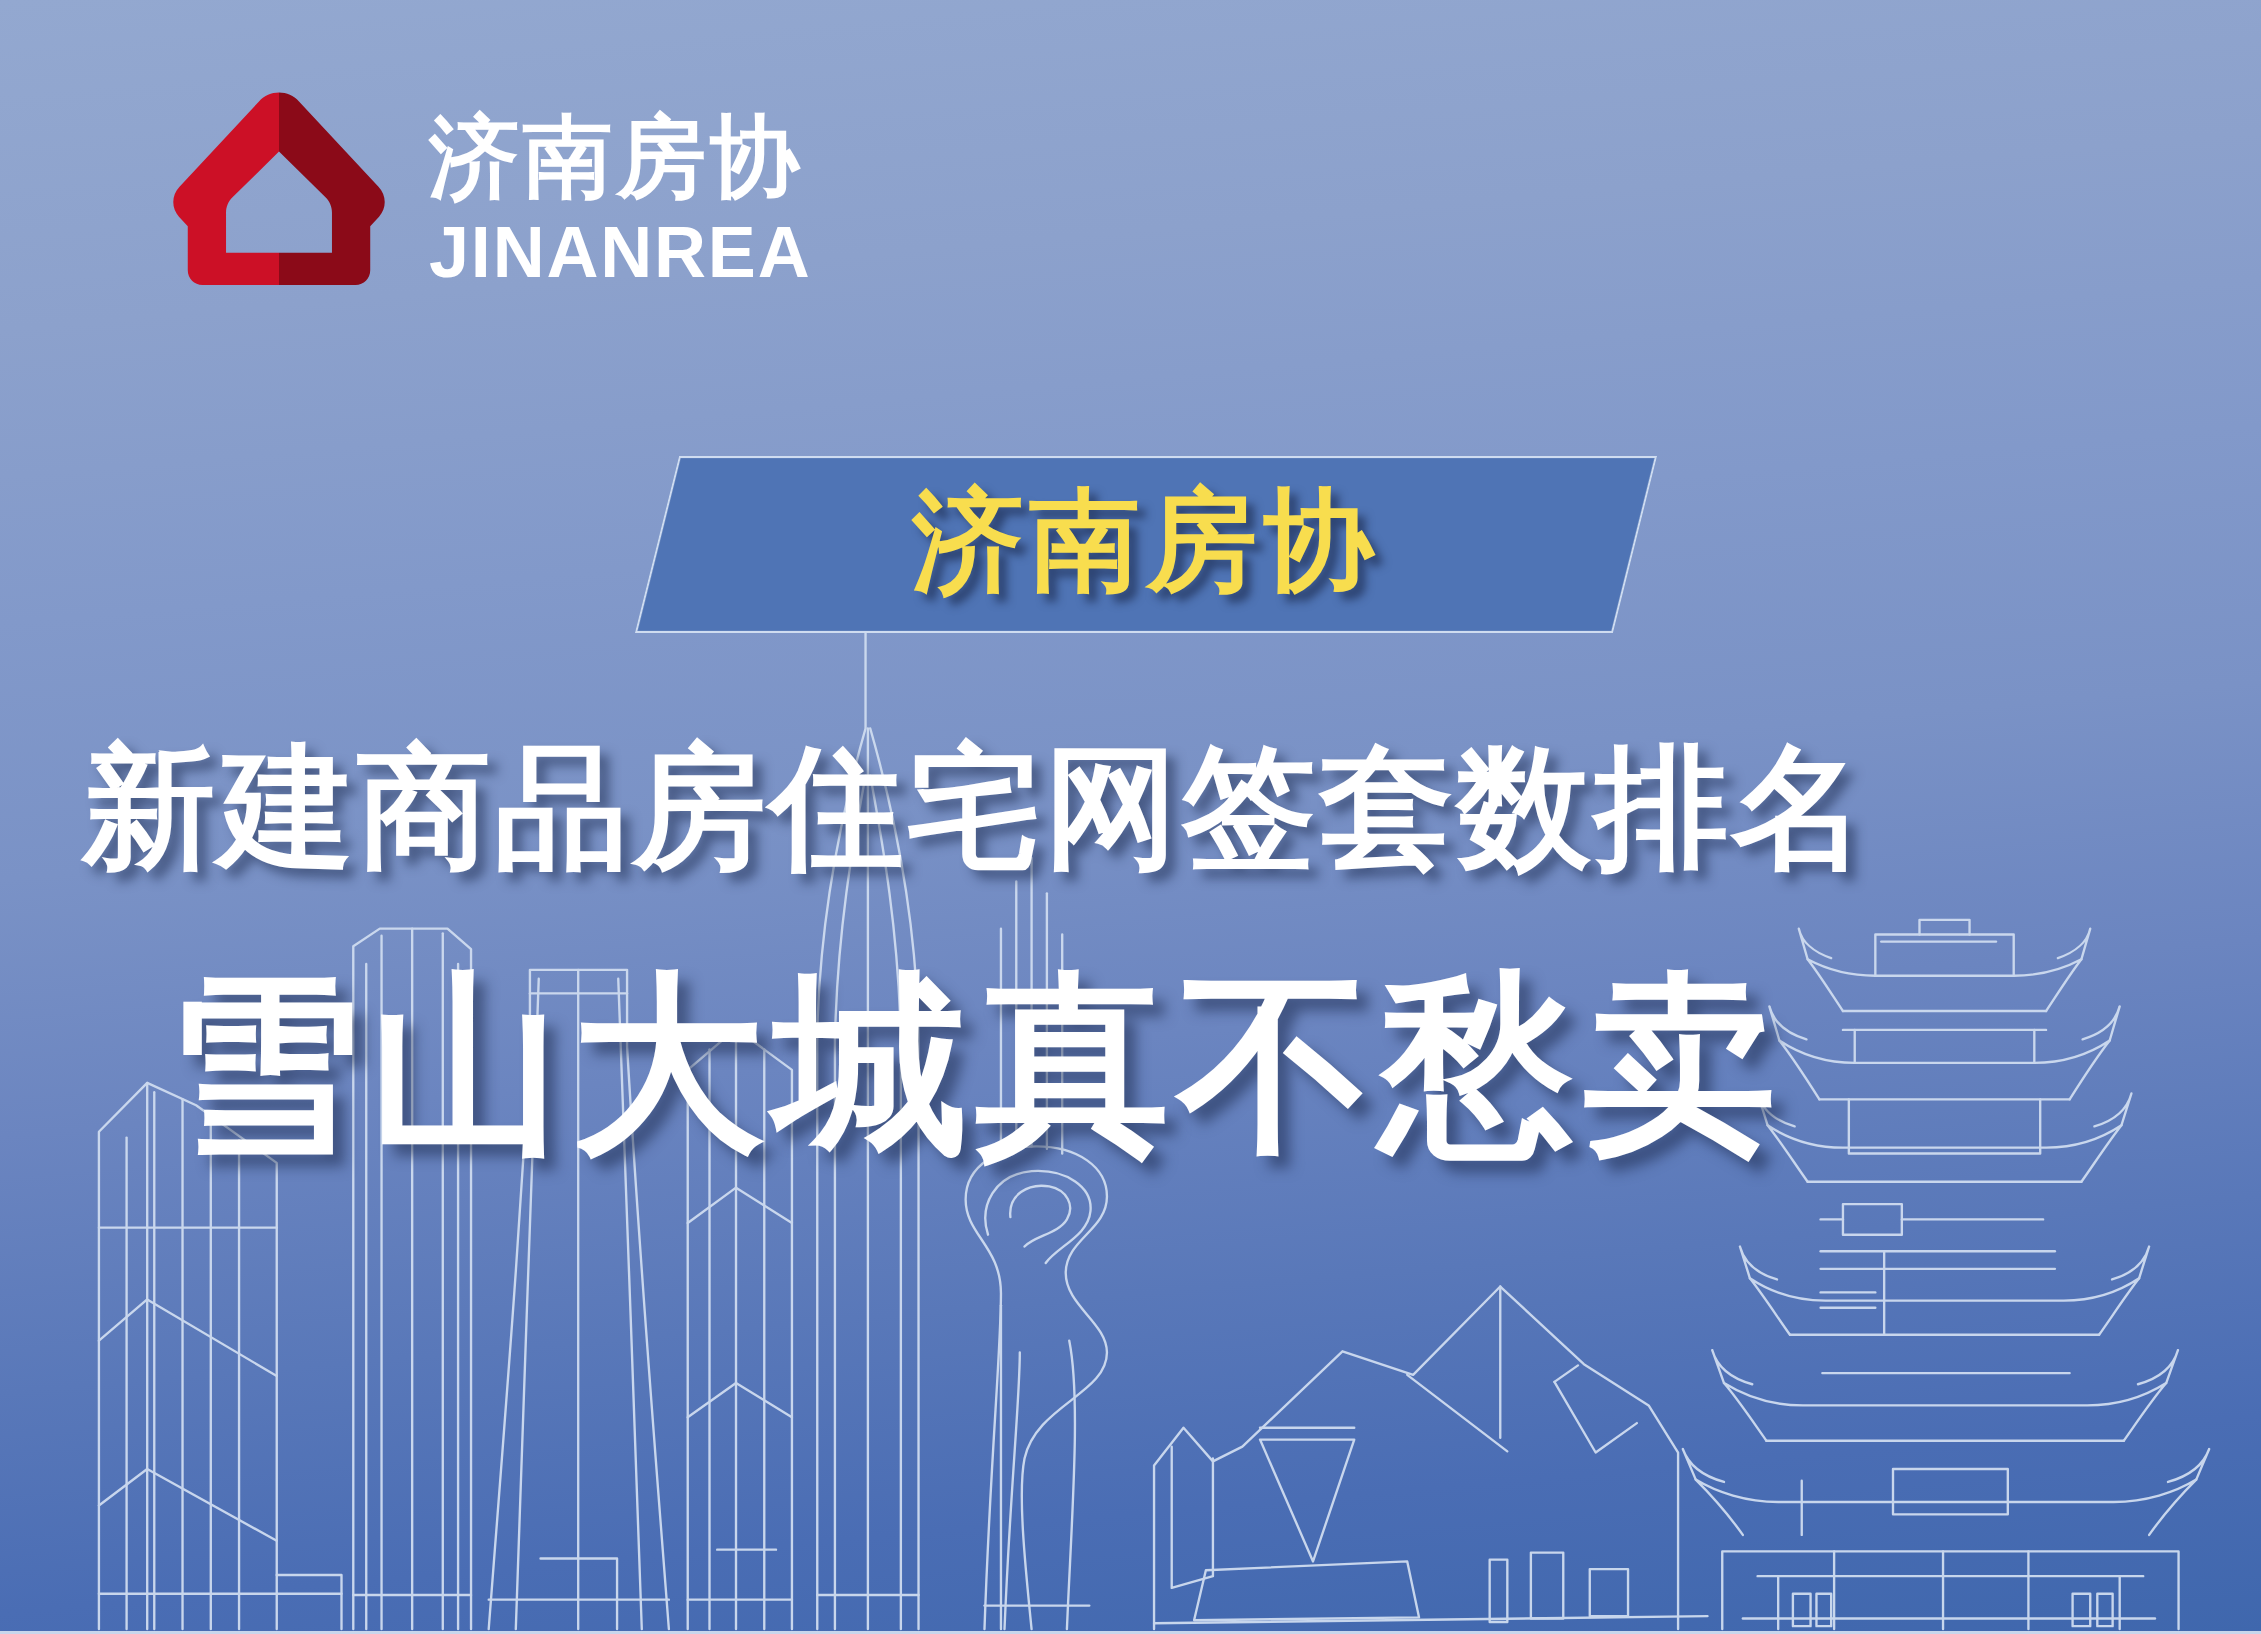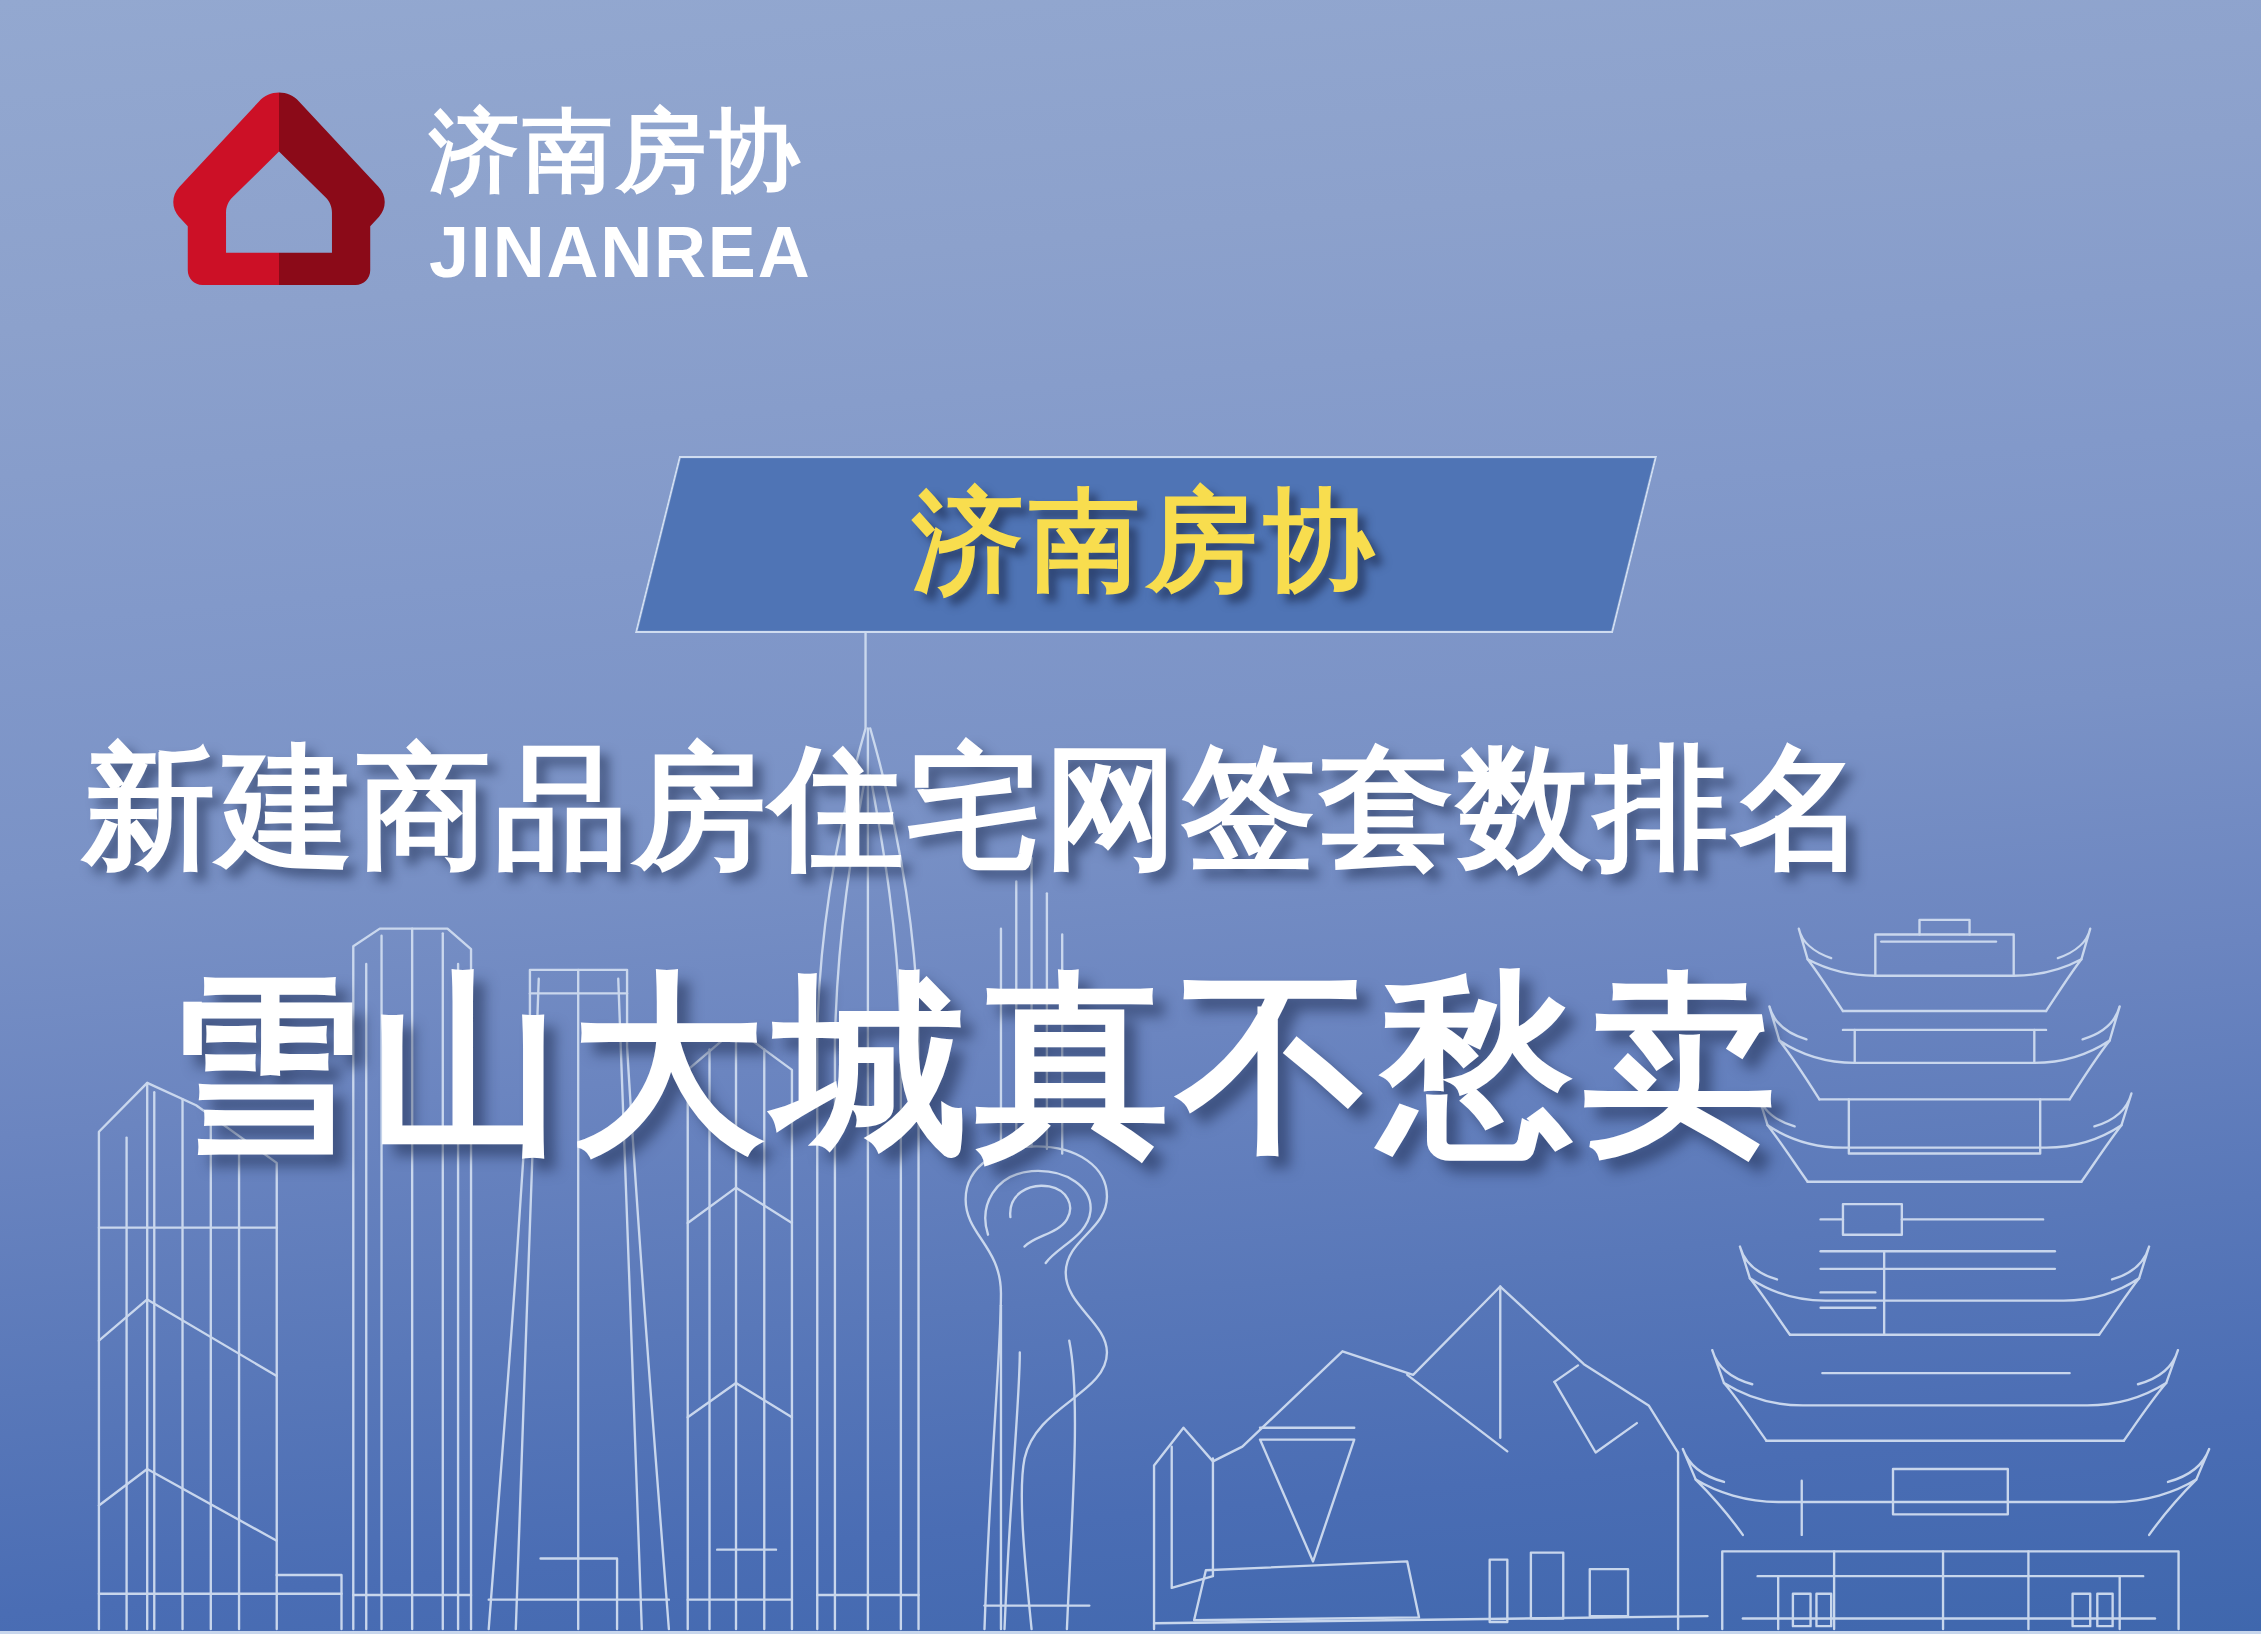--- a/index.html
+++ b/index.html
@@ -64,21 +64,21 @@
     white-space:nowrap;
     font-family:"DejaVu Sans","Liberation Sans",sans-serif;
   }
   .logo-en{
     font-size:72px;
     line-height:1.0;
     font-weight:bold;
     color:#ffffff;
     letter-spacing:1.8px;
     white-space:nowrap;
-    margin-top:20px;
+    margin-top:14px;
     font-family:"Liberation Sans",sans-serif;
   }
 
   
   .badge-wrap{
     position:absolute;
     left:657px;
     top:456px;
     width:978px;
     height:177px;

